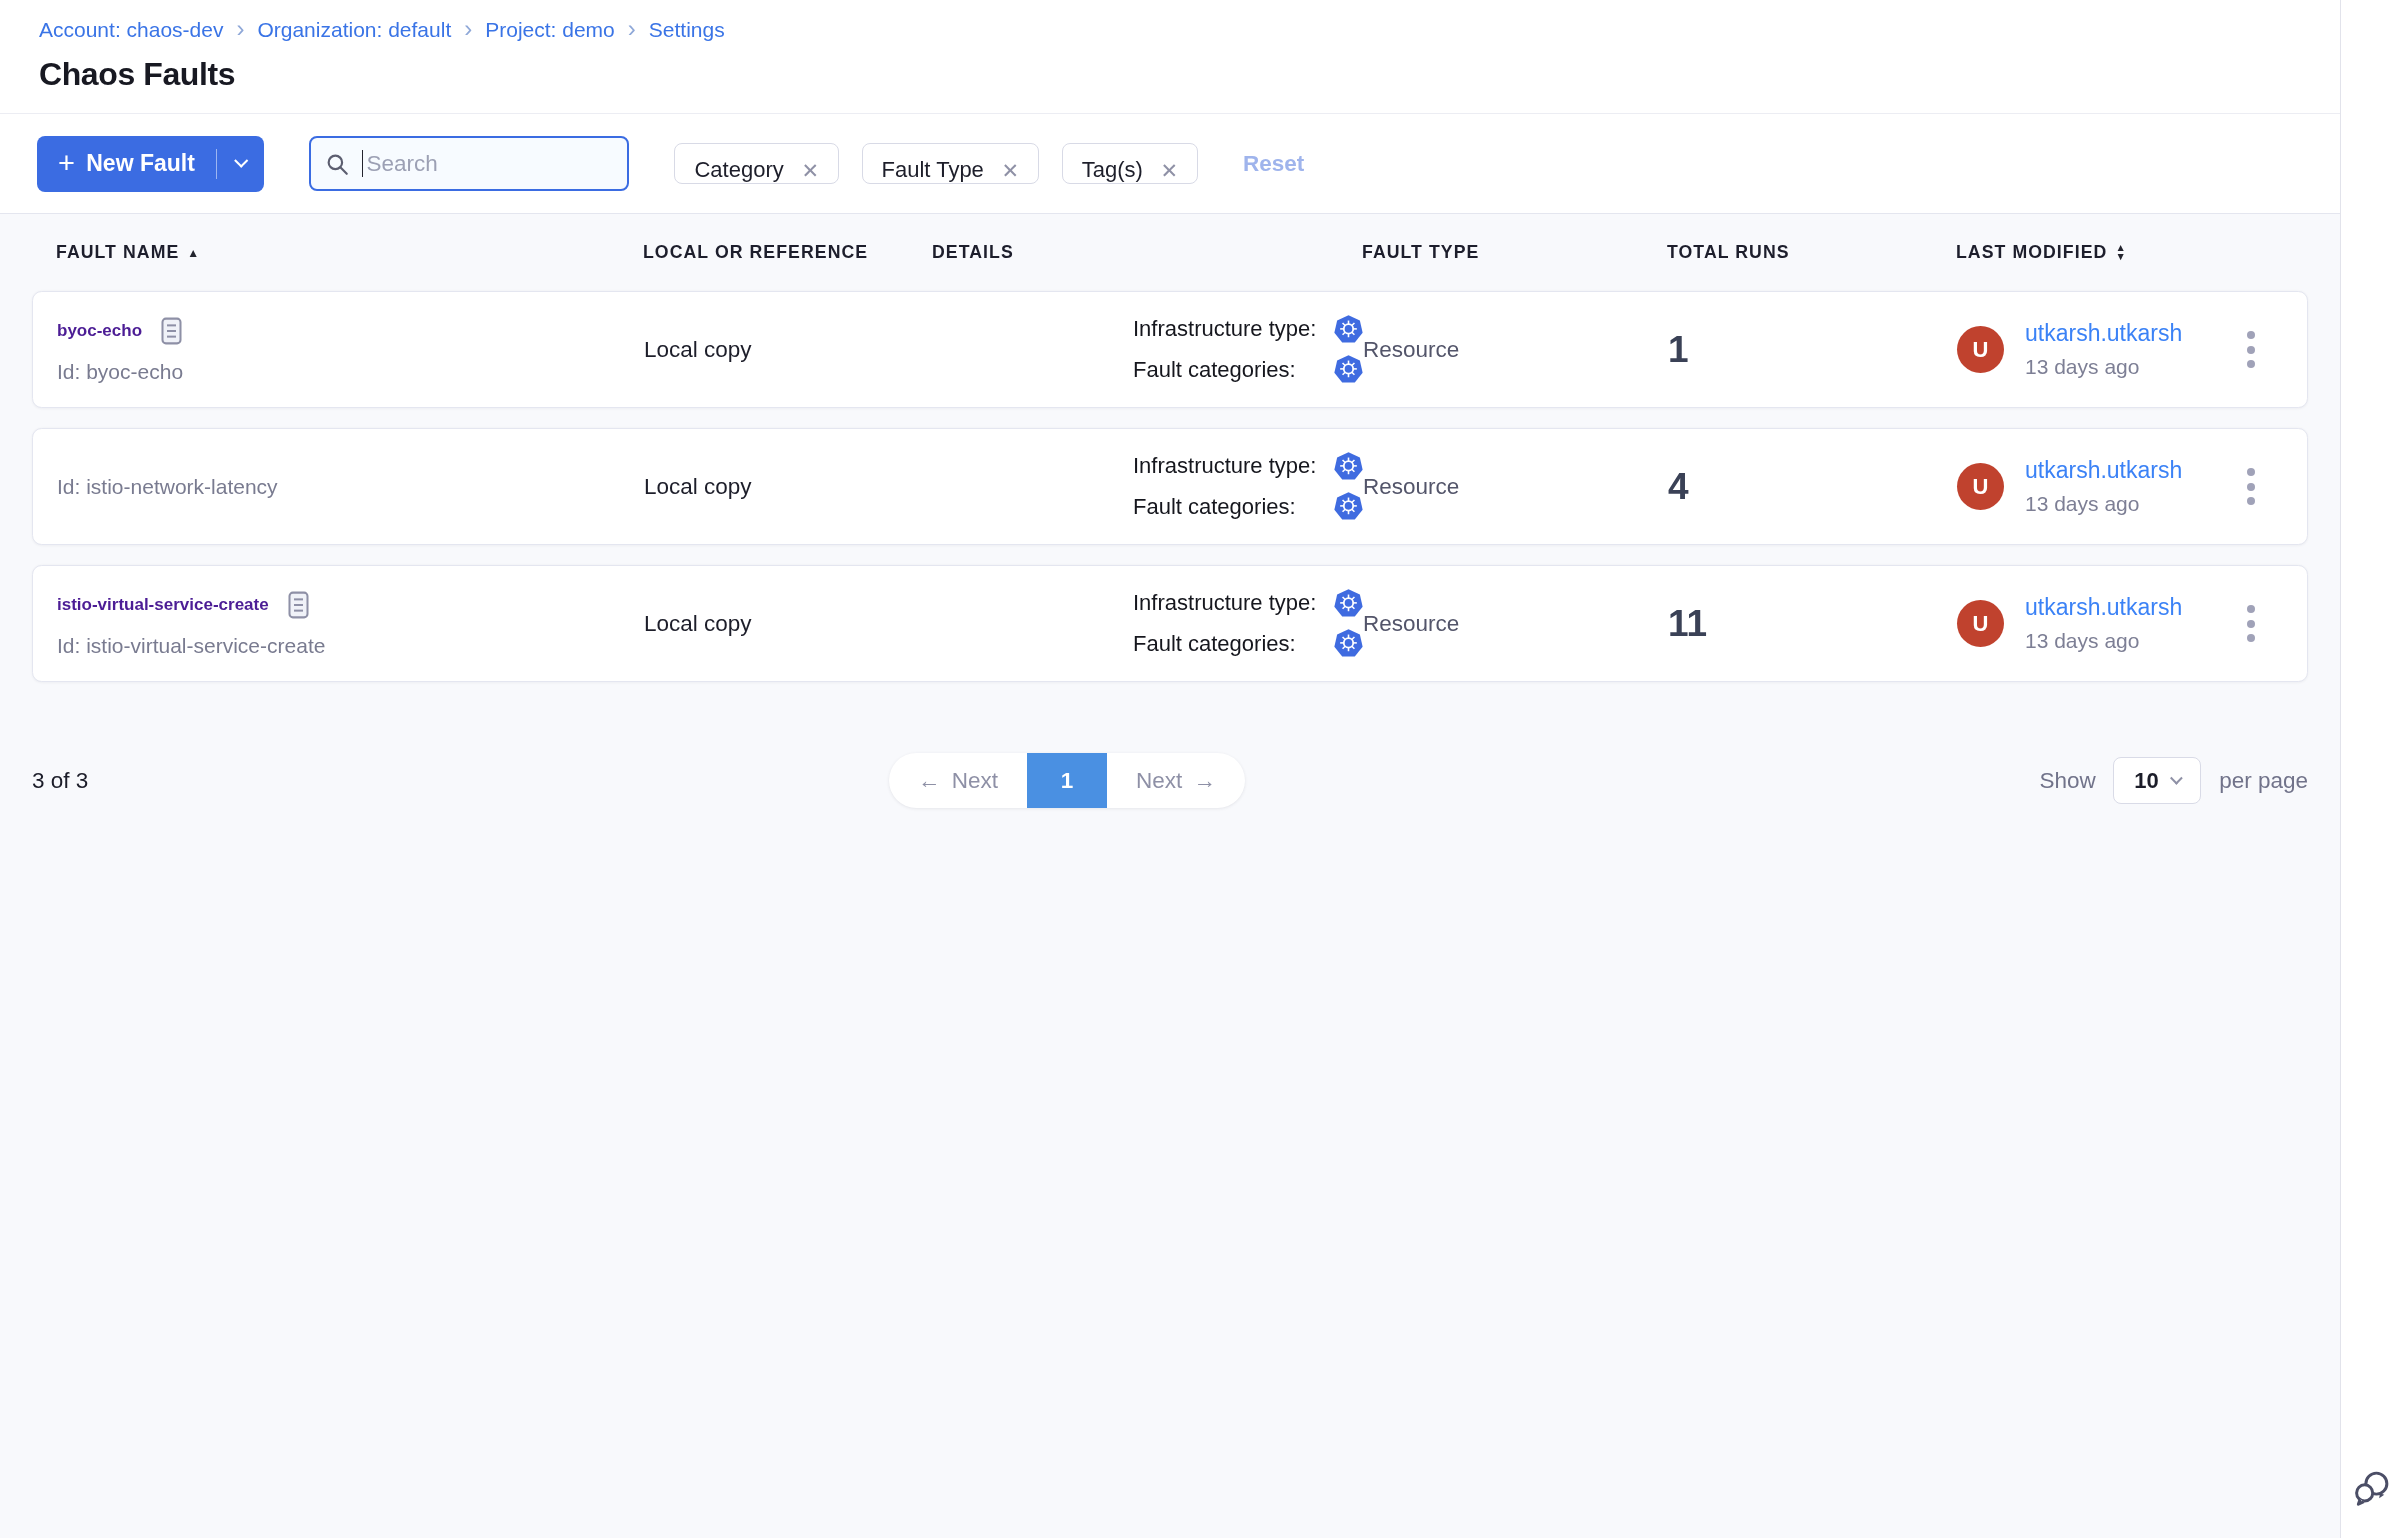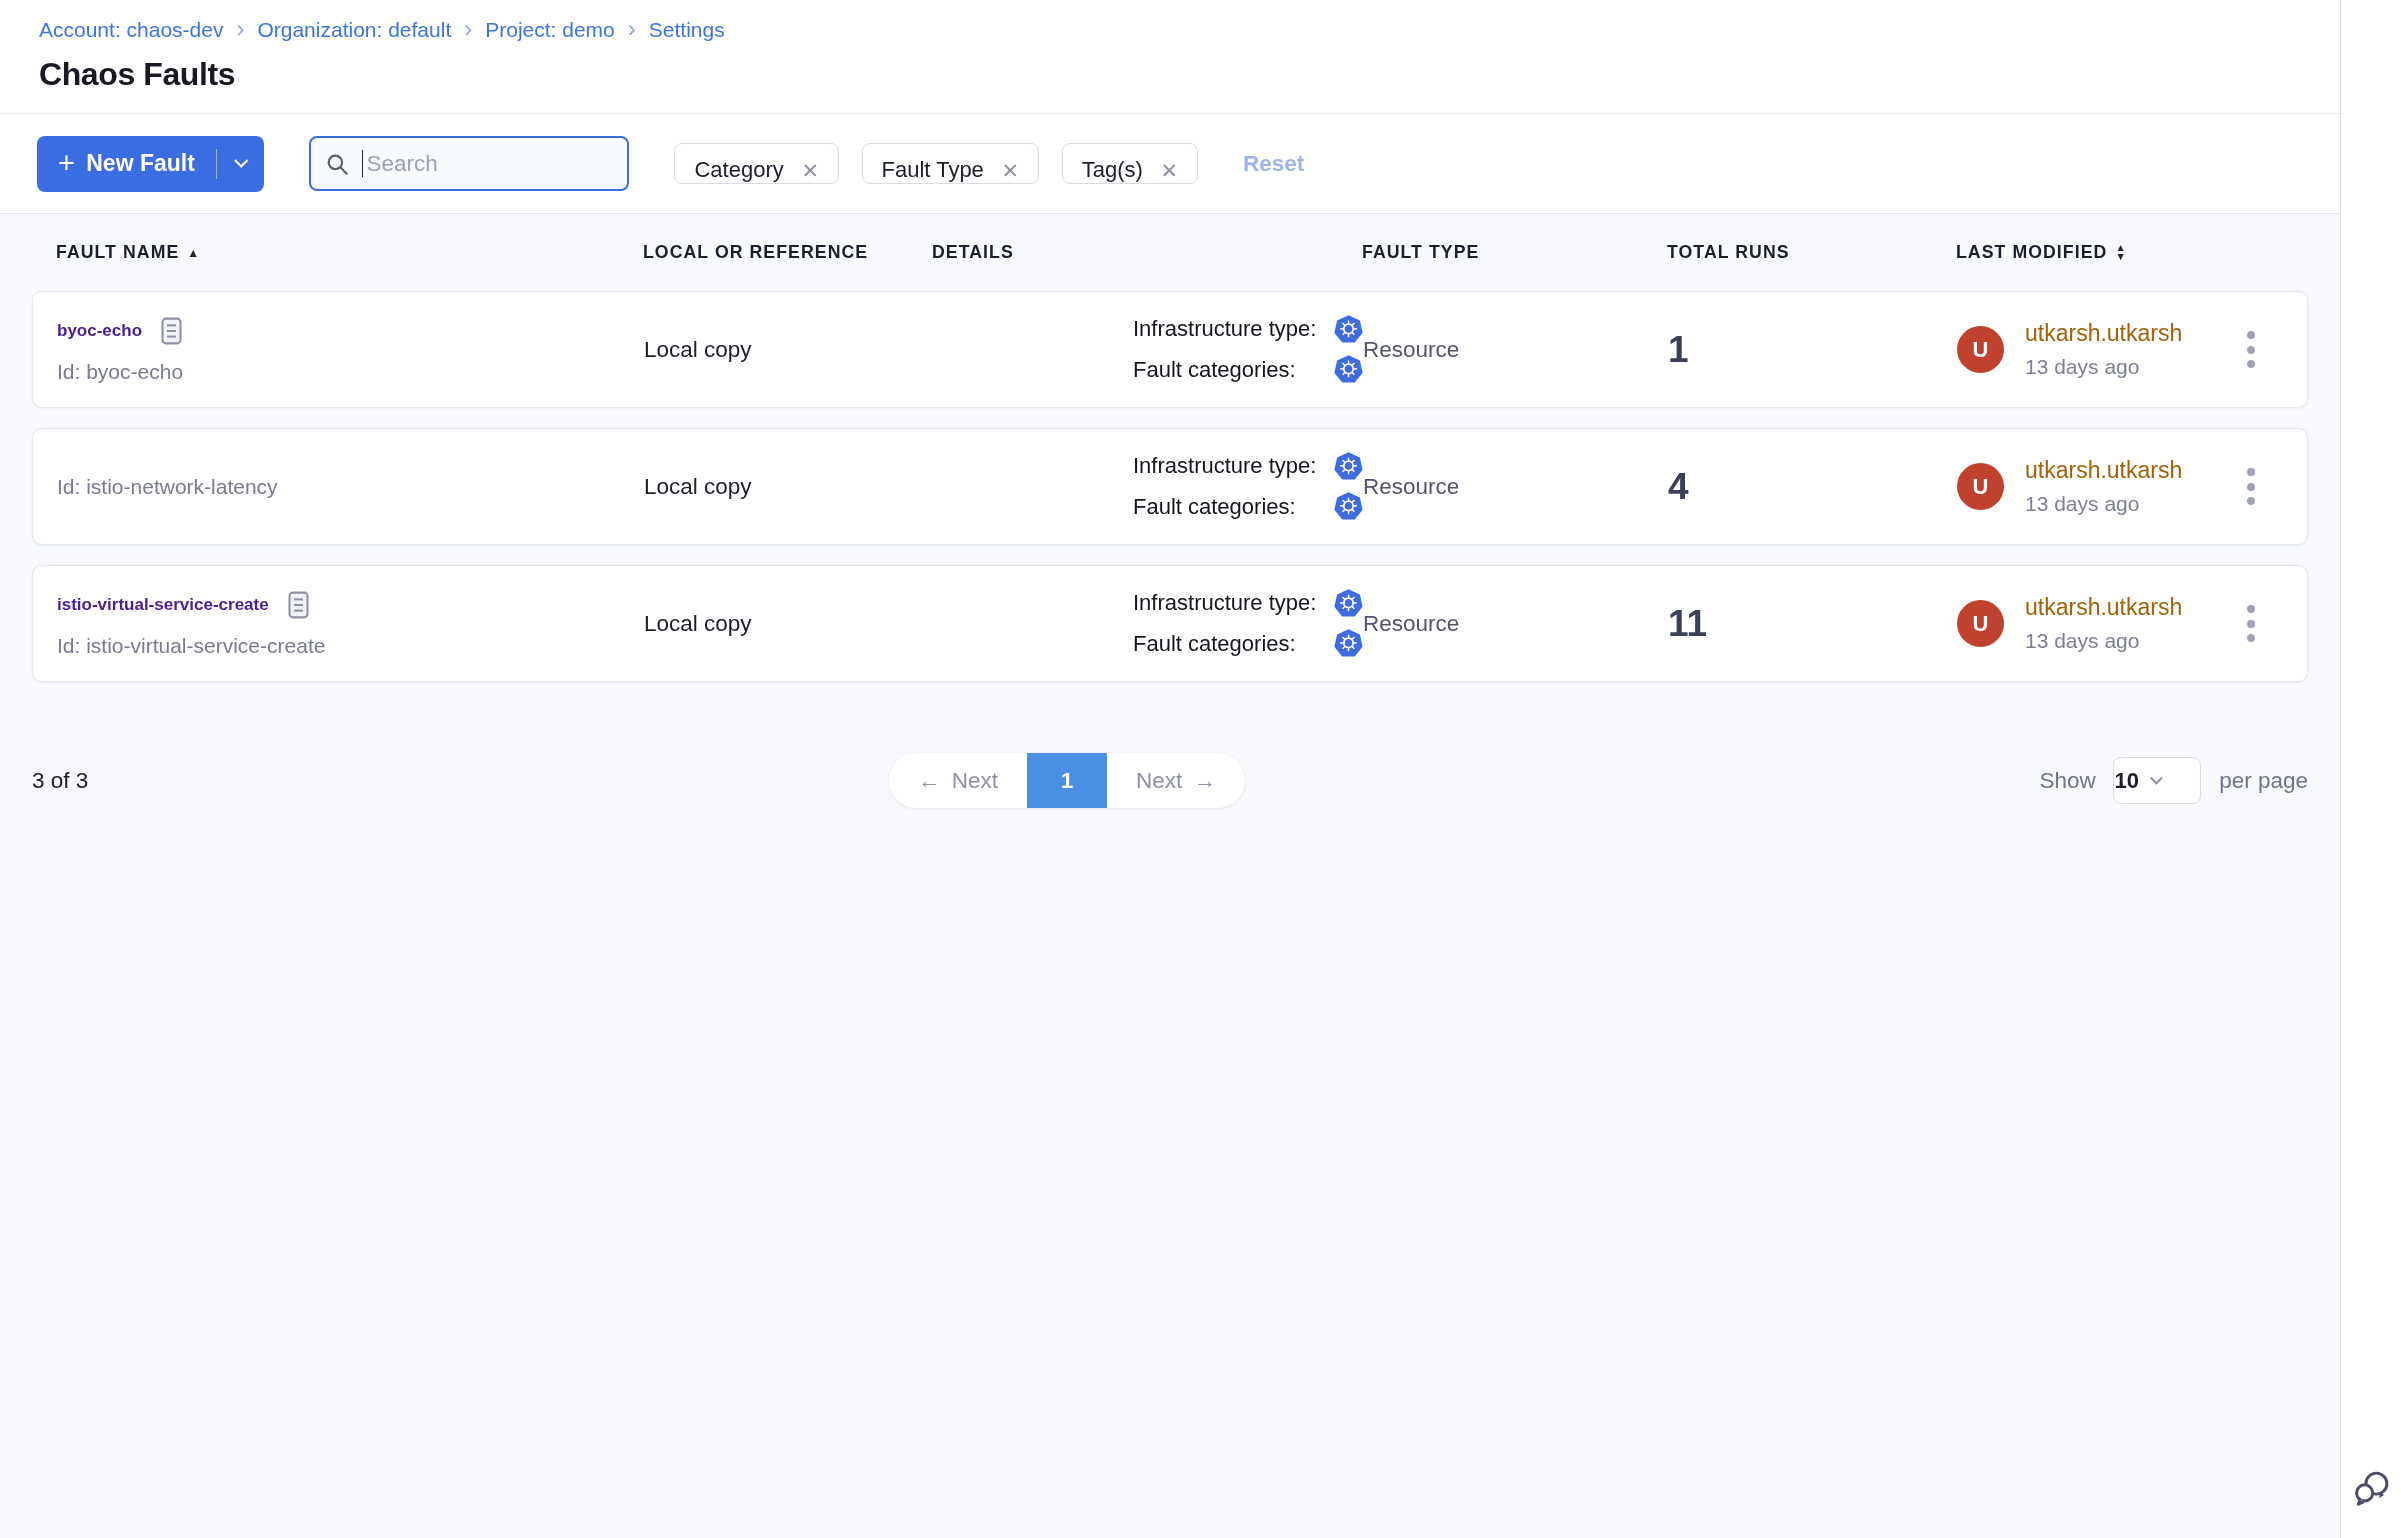--- a/index.html
+++ b/index.html
@@ -67,34 +67,34 @@
   .cell-local { font-size:22.5px; color:#1d1e2a; }
   .cell-details { display:flex; flex-direction:column; gap:11.3px;align-items:flex-end; }
   .detail-line { display:flex; align-items:center; }
   .detail-label { font-size:22px; color:#16171e; width:201px; }
   .k8s-badge { display:flex; }
   .cell-type { font-size:22.5px; color:#53556a; }
   .cell-runs { font-size:37px; font-weight:bold; color:#3a4156; }
   .cell-modified { display:flex; align-items:center; gap:21px; }
   .avatar { width:47px; height:47px; border-radius:50%; background:#c0422e; color:#fff; font-size:22px; font-weight:bold; display:flex; align-items:center; justify-content:center; }
   .mod-text { display:flex; flex-direction:column; gap:7.2px; }
-  .mod-user { font-size:23px; color:#a16207; }
+  .mod-user { font-size:23px; color:#3b82f6; }
   .mod-time { font-size:21px; color:#7d7f95; }
   .kebab { display:flex; flex-direction:column; gap:6.4px; align-items:center; cursor:pointer; padding:8px; }
   .kebab i { width:8px; height:8px; border-radius:50%; background:#a0a2b8; }
 
   
   .pagination-row { margin-top:71px; display:grid; grid-template-columns:1fr auto 1fr; align-items:center; }
   .page-summary { font-size:22.5px; color:#1c1d29; }
   .pager { height:55px; background:#fff; border-radius:32px; display:flex; overflow:hidden; box-shadow:0 0.8px 3.2px rgba(40,41,61,.10); margin-right:206px; }
   .pager-btn { display:flex; align-items:center; gap:11.3px; padding:0 29px; font-size:22.5px; color:#8e90a6; cursor:pointer; }
   .pager-page { width:80px; background:#4a90e2; color:#fff; font-size:22.5px; font-weight:bold; display:flex; align-items:center; justify-content:center; cursor:pointer; }
   .show-group { justify-self:end; display:flex; align-items:center; gap:17.7px; }
   .show-label, .perpage-label { font-size:22.5px; color:#71738a; }
-  .size-select { width:88px; height:47px; background:#fff; border:1.6px solid #d9dbe7; border-radius:8px; display:flex; align-items:center; justify-content:flex-start; gap:13px; cursor:pointer; }
+  .size-select { width:88px; height:47px; background:#fff; border:1.6px solid #d9dbe7; border-radius:8px; display:flex; align-items:center; justify-content:center; gap:13px; cursor:pointer; }
   .size-value { font-size:22px; color:#1c1d29; font-weight:600; }
   .size-chevron { color:#8f91a6; }
   .size-chevron .chev, .sort-chevron .chev { width:8.8px; height:8.8px; border-width:2px; }
 </style>
 </head>
 <body>
 
 <div class="app">
   <div class="main">
 

